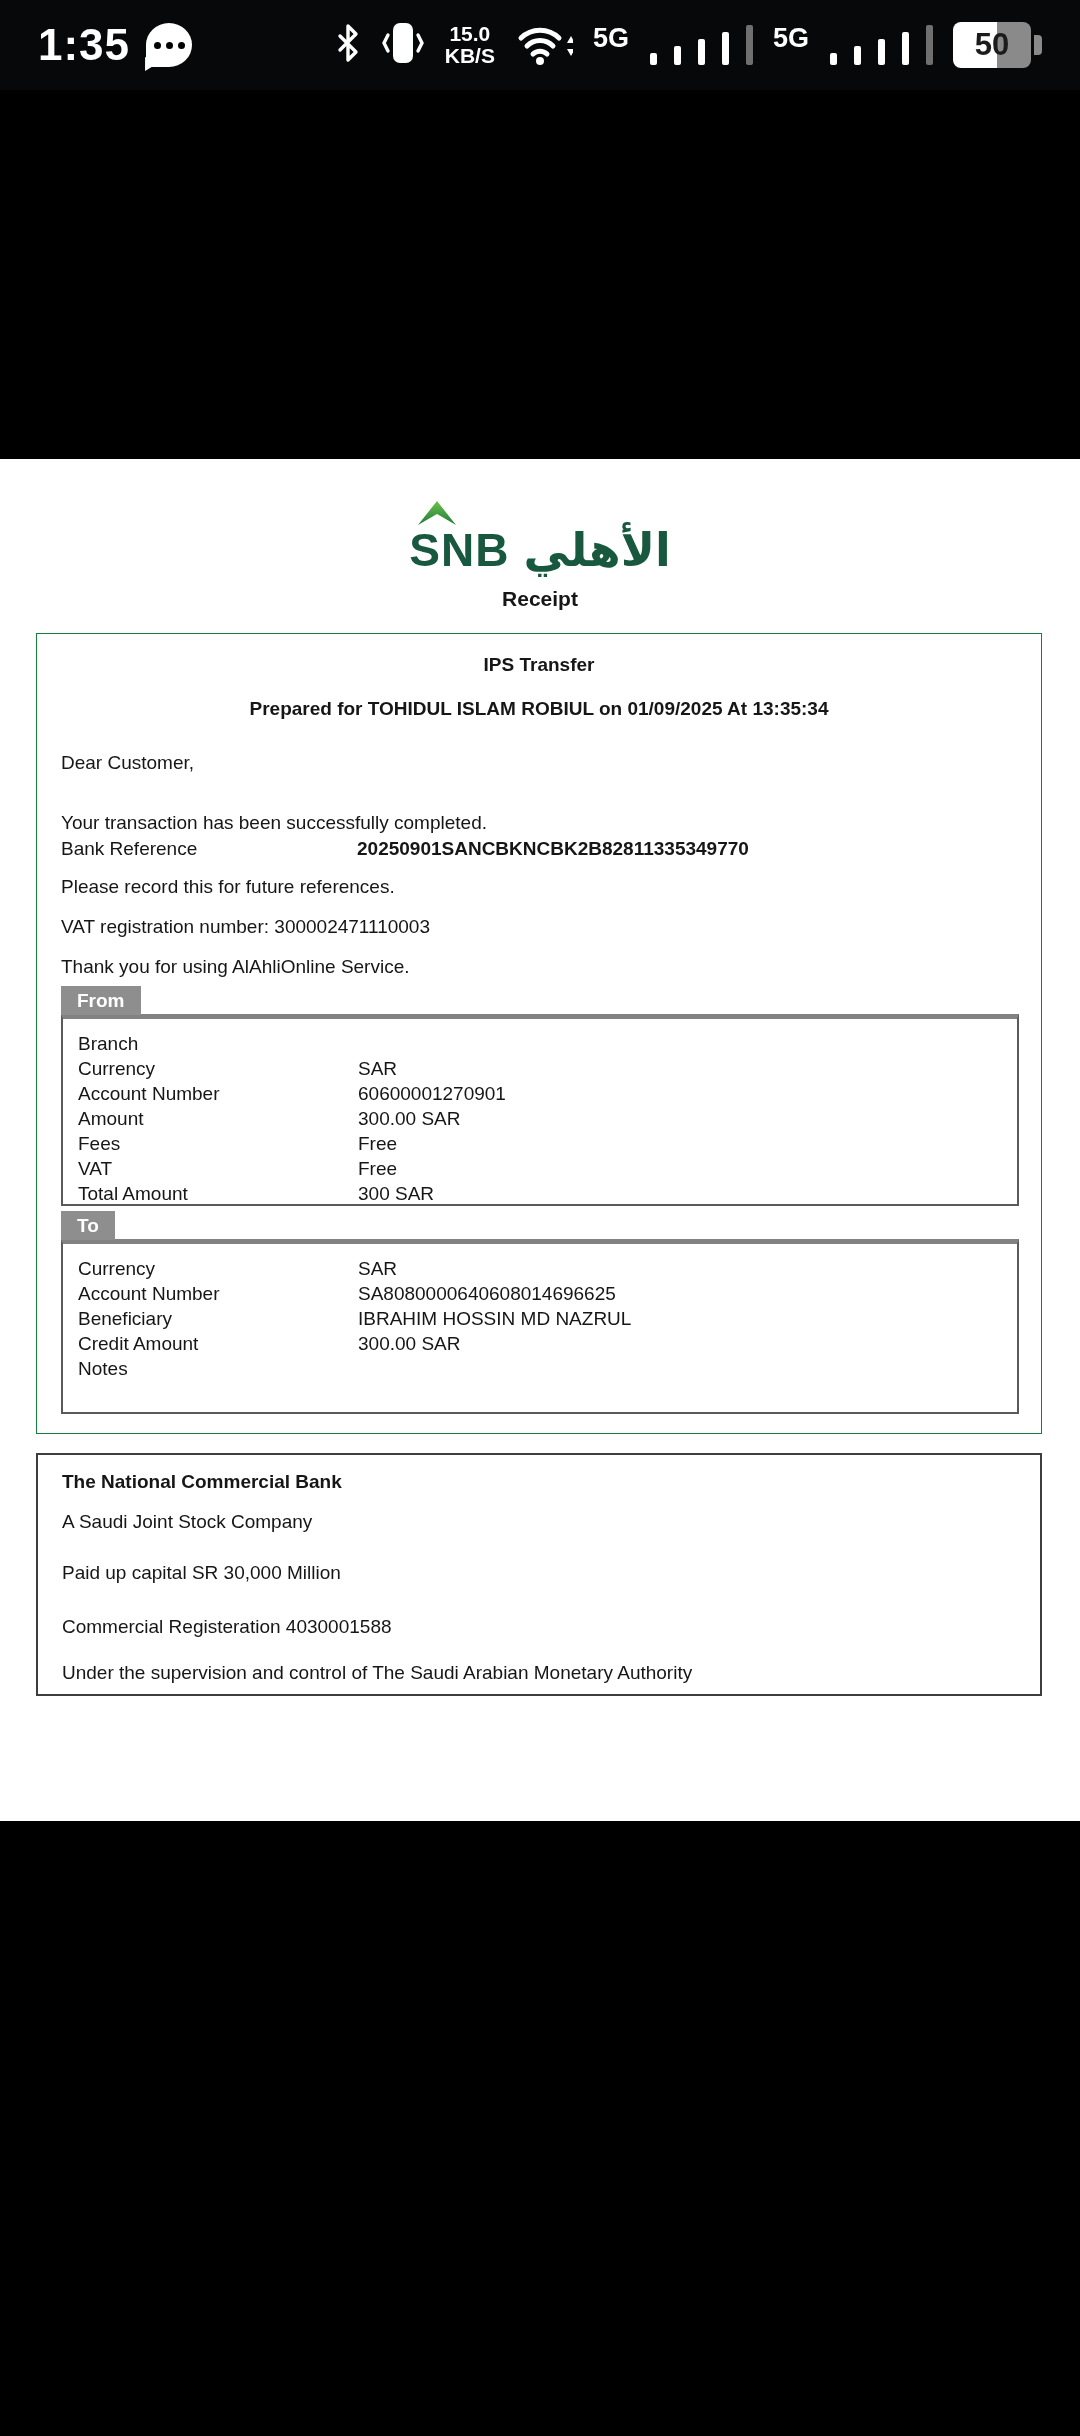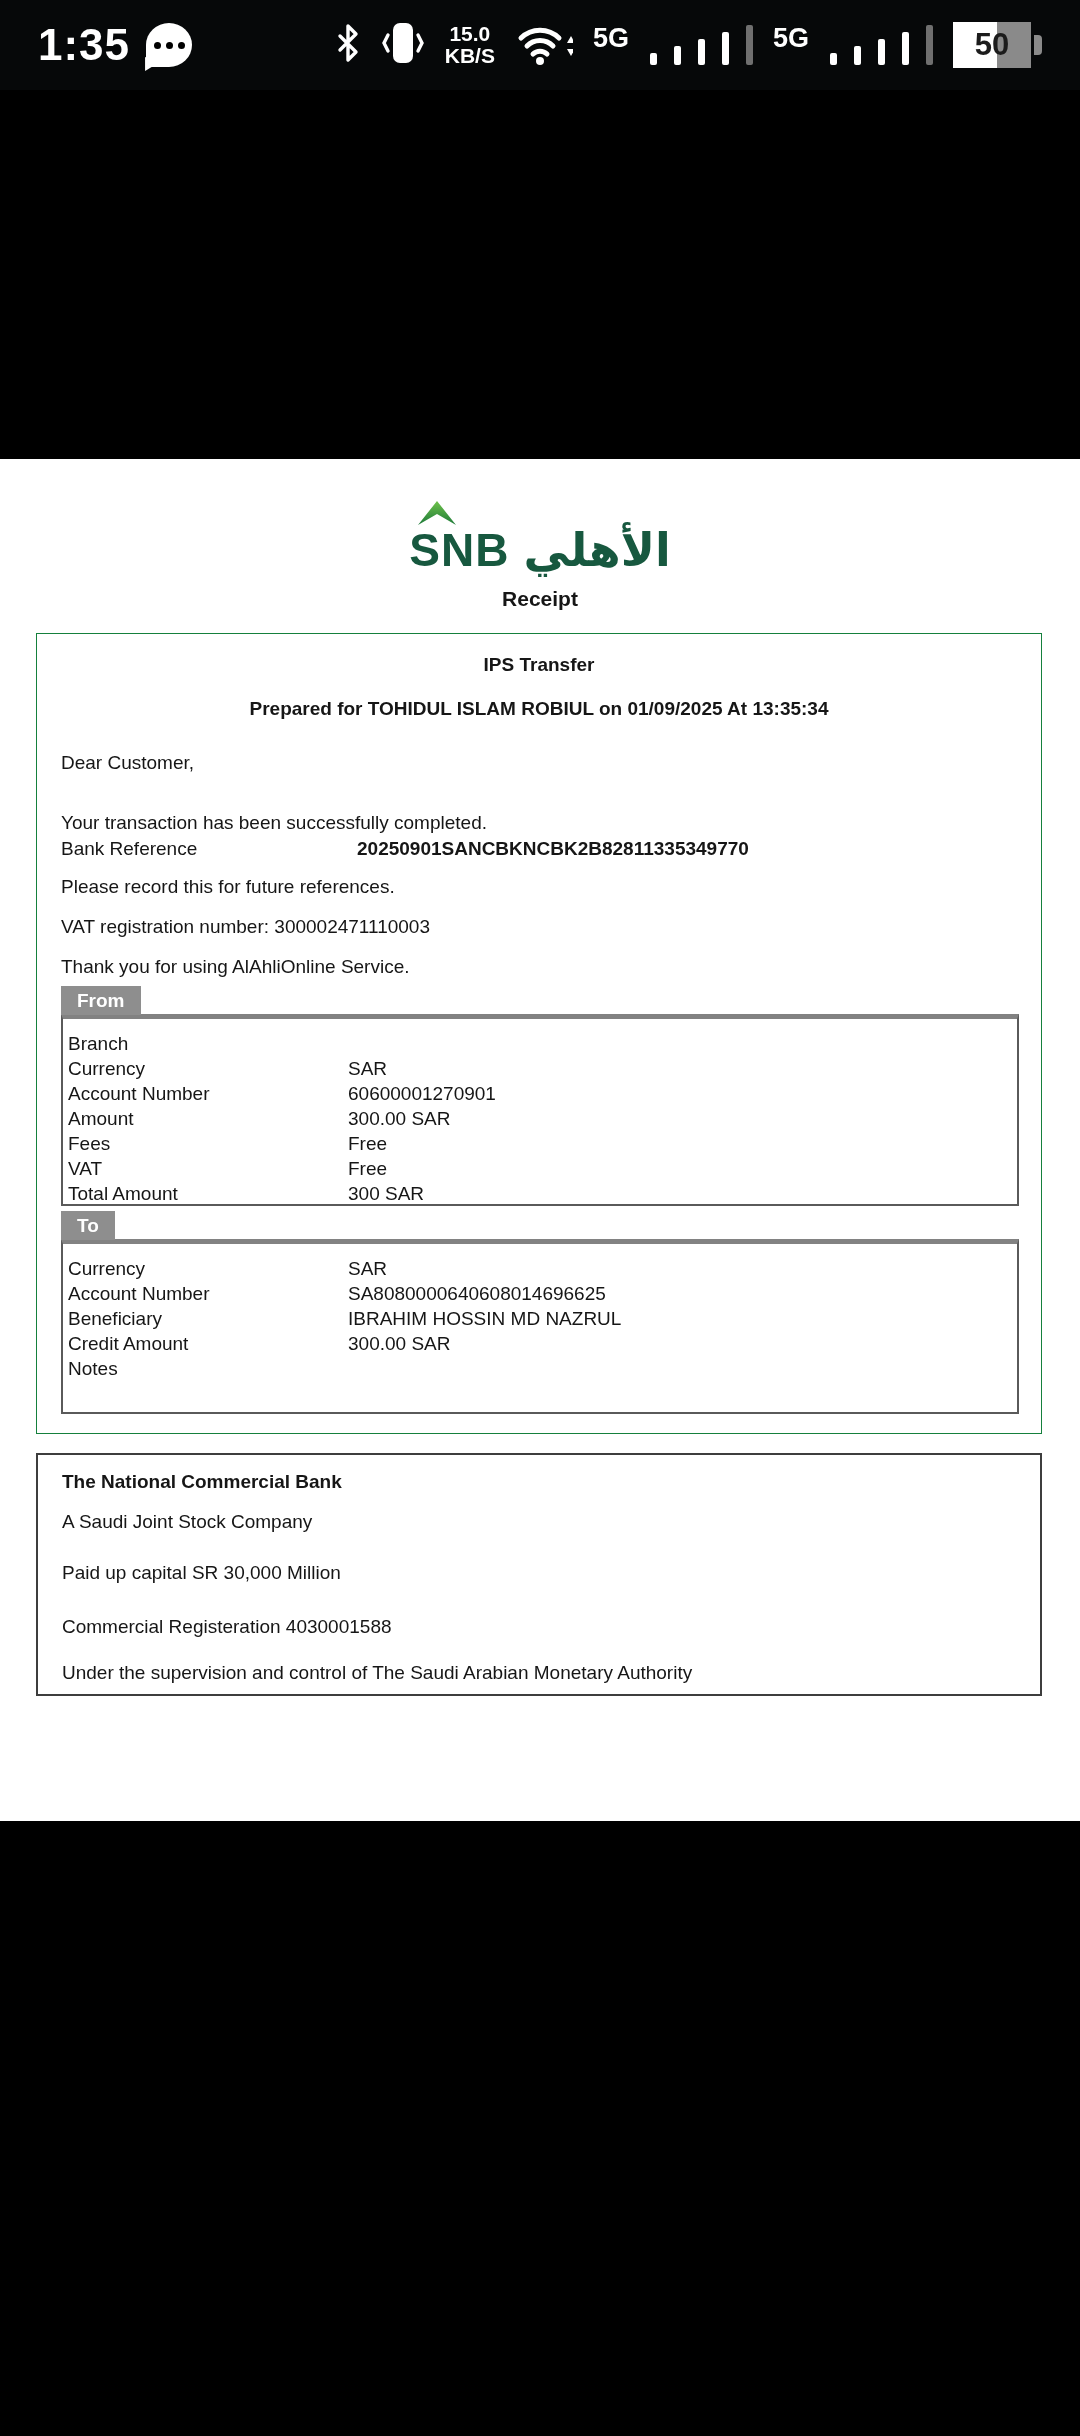--- a/index.html
+++ b/index.html
@@ -16,21 +16,21 @@
           display:flex;align-items:center;justify-content:center;gap:5px;}
   .bubble:after{content:"";position:absolute;left:-1px;bottom:-4px;width:14px;height:14px;
                 background:#fff;clip-path:polygon(0 100%,0 0,100% 40%);}
   .bubble i{width:7px;height:7px;background:#000;border-radius:50%;}
   .sb-right{display:flex;align-items:center;gap:20px;}
   .kbs{font-size:21px;font-weight:700;line-height:22px;text-align:center;}
   .sig{display:flex;align-items:flex-end;gap:17px;}
   .sig .g{font-size:27px;font-weight:700;margin-right:4px;line-height:1;align-self:flex-start;}
   .sig i{width:7px;border-radius:2px;background:#fff;display:block;}
   .sig i.dim{background:#6f6f6f;}
-  .battery{position:relative;width:78px;height:46px;border-radius:0;
+  .battery{position:relative;width:78px;height:46px;border-radius:8px;
            background:linear-gradient(90deg,#ffffff 0 57%,#8a8a8a 57% 100%);
            display:flex;align-items:center;justify-content:center;}
   .battery span{font-size:31px;font-weight:700;color:#1c1c1c;}
   .bat-nub{width:8px;height:20px;background:#8a8a8a;border-radius:0 4px 4px 0;margin-left:3px;}
 
   
   .app-header{position:absolute;top:90px;left:0;width:100%;height:184px;background:#07090b;
               display:flex;align-items:center;padding:0 44px;box-sizing:border-box;gap:56px;}
   .app-title{color:#f1f3f4;font-size:58px;font-weight:400;letter-spacing:.5px;}
 
@@ -53,21 +53,21 @@
   .l-line{position:absolute;left:24px;}
   .ref-row{position:absolute;left:24px;display:flex;}
   .ref-row .lbl{width:296px;}
   .ref-row .val{font-weight:700;}
 
   .sec-tab{position:absolute;left:24px;height:29px;background:#8e8e8e;color:#fff;
            font-weight:700;font-size:19px;padding:0 16px;display:flex;align-items:center;
            z-index:2;}
   .sec-box{position:absolute;left:24px;width:958px;border:2px solid #5a5a5a;
            border-top:5px solid #828282;box-sizing:border-box;padding-top:12px;}
-  .row{display:flex;height:25px;align-items:center;padding-left:5px;}
+  .row{display:flex;height:25px;align-items:center;padding-left:15px;}
   .row .rl{width:280px;}
   .row .rv{}
 
   .footer-box{position:absolute;left:36px;top:994px;width:1006px;height:243px;
               border:2px solid #3d3d3d;box-sizing:border-box;font-size:19px;}
   .fline{position:absolute;left:24px;}
   .fline.b{font-weight:700;}
 
   
   .caption-pill{position:absolute;left:38px;top:1958px;width:1010px;height:140px;

